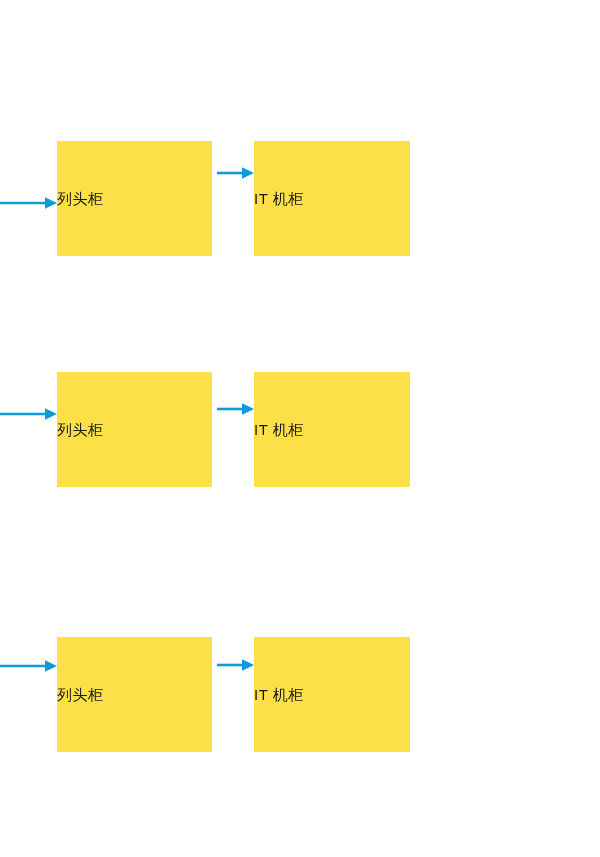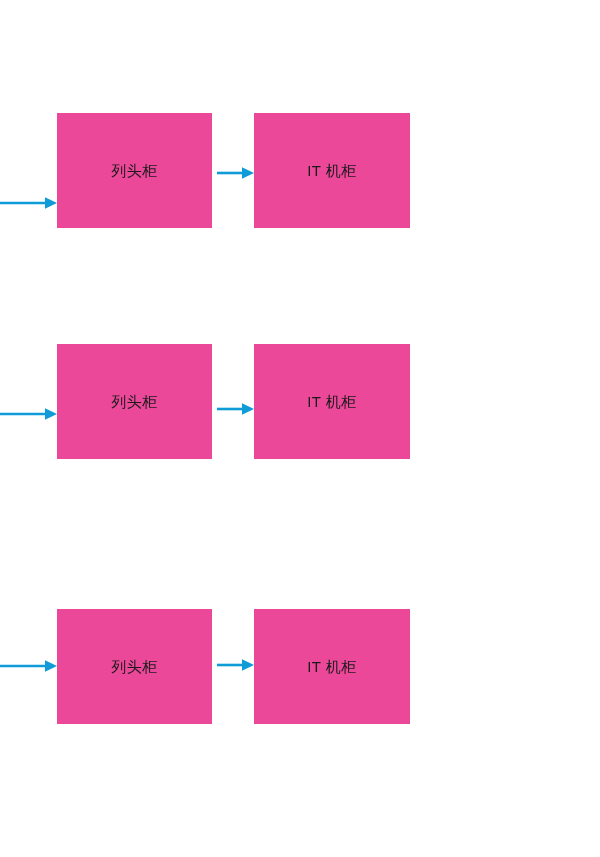--- a/index.html
+++ b/index.html
@@ -19,25 +19,25 @@
     height: 857px;
     background: #ffffff;
   }
   .flow-row {
     position: absolute;
     left: 0;
     width: 600px;
   }
   .node-box {
     position: absolute;
-    background: #ec4899;
+    background: #fde047;
     box-sizing: border-box;
     display: flex;
     align-items: center;
-    justify-content: center;
+    margin-top: 28px;
   }
   .node-label {
     color: #1a1a1a;
     font-size: 15px;
     line-height: 1;
     letter-spacing: 0.5px;
     white-space: nowrap;
     user-select: none;
   }
   .arrow {

